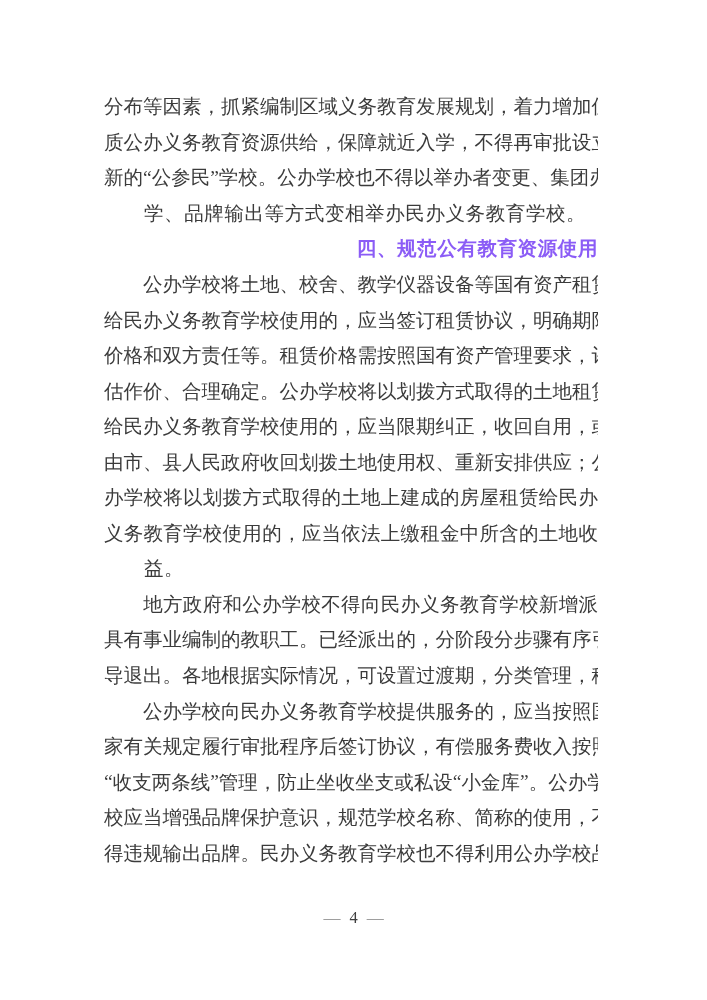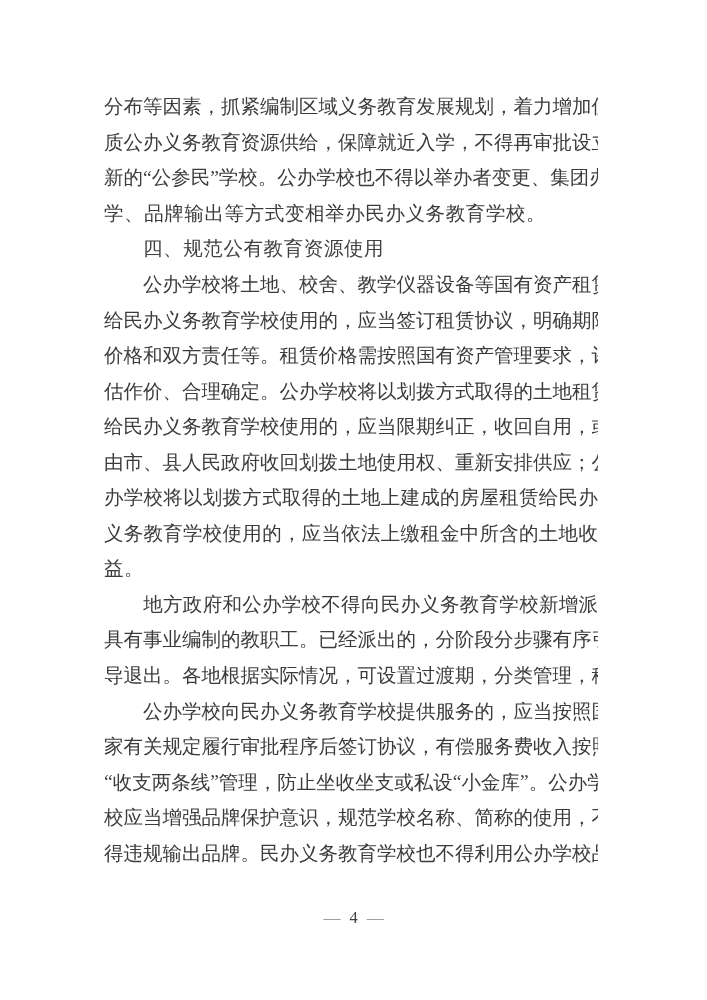--- a/index.html
+++ b/index.html
@@ -38,26 +38,28 @@
     display: inline-block;
     width: 39px;
     flex: 0 0 auto;
   }
   
   .line.plain {
     display: block;
     line-height: 35.55px;
     letter-spacing: 0.6px;
     white-space: nowrap;
+    margin-left: 40px;
   }
   .line.plain.indent { padding-left: 39px; }
   .line.heading {
     font-family: "Liberation Sans", "DejaVu Sans", sans-serif;
-    font-weight: 400;
-    color: #404040;
+    font-weight: 700;
+    color: #8b5cf6;
+    text-align: right;
   }
   .footer {
     position: absolute;
     left: 0;
     top: 905px;
     width: 707px;
     height: 26px;
     display: flex;
     align-items: center;
     justify-content: center;

